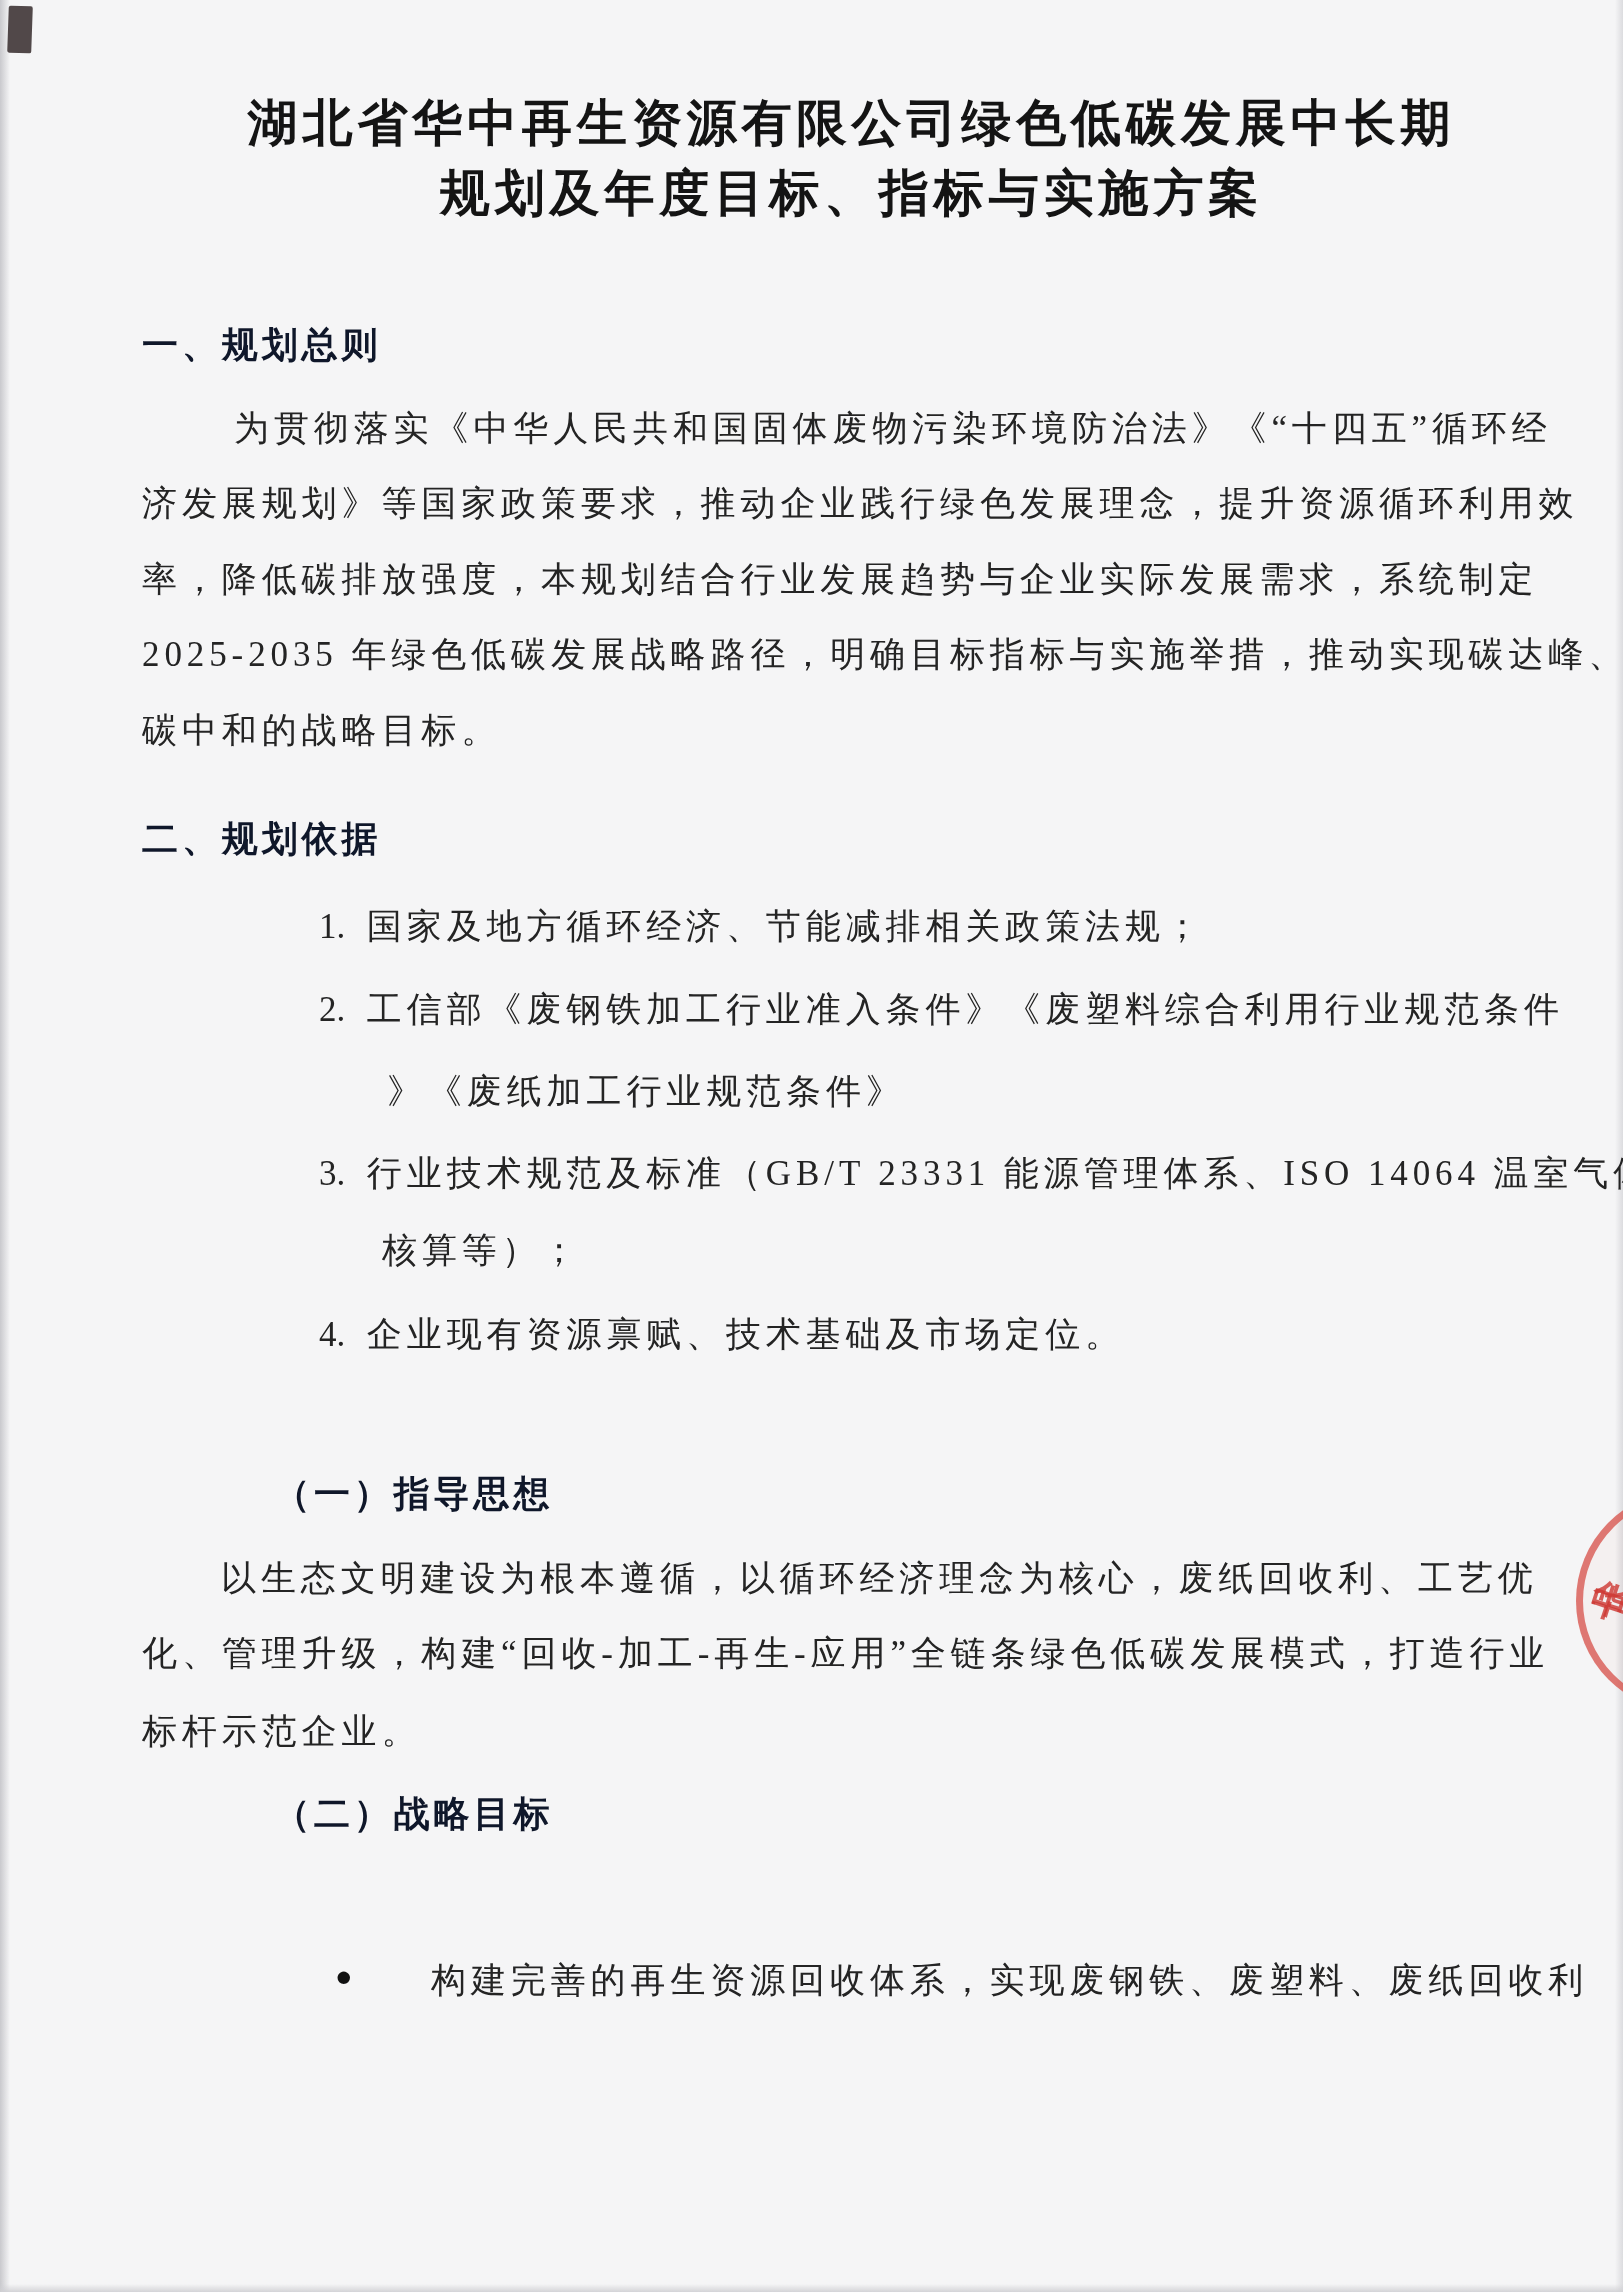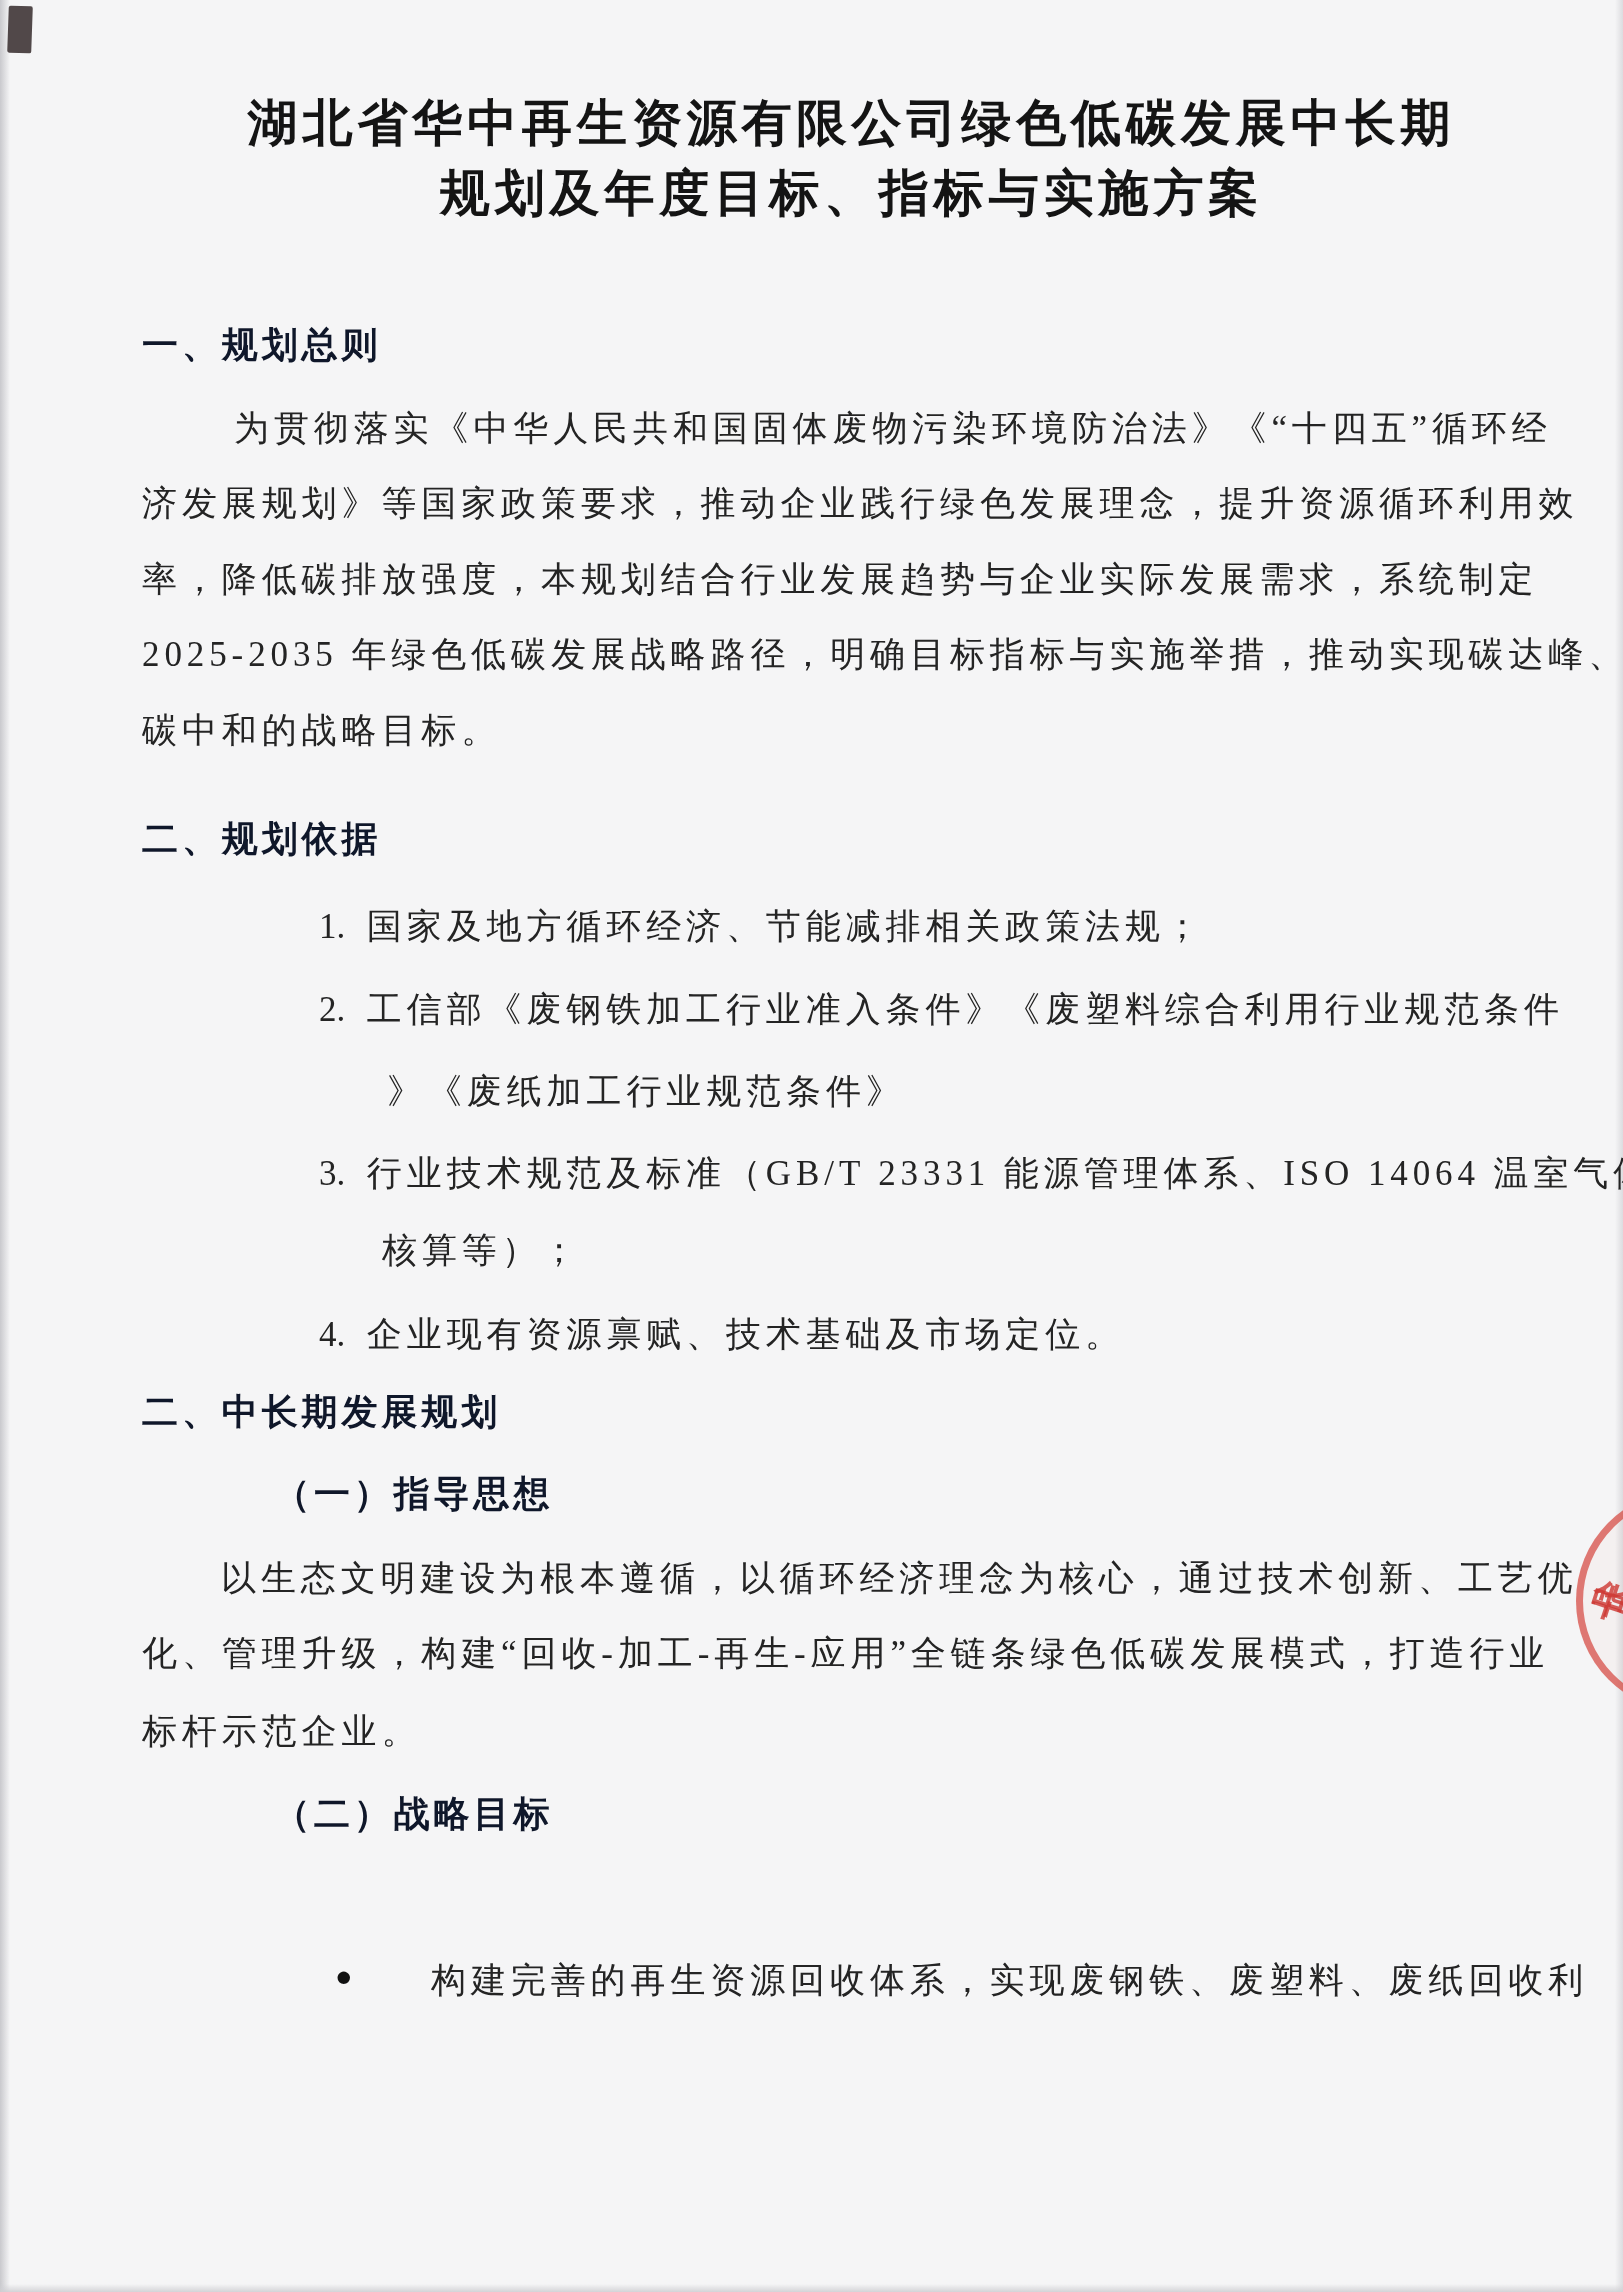--- a/index.html
+++ b/index.html
@@ -73,24 +73,23 @@
 
   <div class="line" style="left:319px;top:1150px">
     <span class="num">3.</span><span>行业技术规范及标准（GB/T 23331 能源管理体系、ISO 14064 温室气体</span>
   </div>
   <div class="line" style="left:382px;top:1227px">核算等）；</div>
 
   <div class="line" style="left:319px;top:1311px">
     <span class="num">4.</span><span>企业现有资源禀赋、技术基础及市场定位。</span>
   </div>
 
-  <div class="heading" style="left:142px;top:1388px">二、中长期发展规划</div>
   <div class="heading" style="left:274px;top:1470px">（一）指导思想</div>
 
-  <div class="line" style="left:221px;top:1555px">以生态文明建设为根本遵循，以循环经济理念为核心，通过技术创新、工艺优</div>
+  <div class="line" style="left:221px;top:1555px">以生态文明建设为根本遵循，以循环经济理念为核心，废纸回收利、工艺优</div>
   <div class="line" style="left:142px;top:1630px">化、管理升级，构建“回收-加工-再生-应用”全链条绿色低碳发展模式，打造行业</div>
   <div class="line" style="left:142px;top:1708px">标杆示范企业。</div>
 
   <div class="heading" style="left:274px;top:1790px">（二）战略目标</div>
 
   <div class="bullet-dot" style="left:335px;top:1960px">●</div>
   <div class="line" style="left:431px;top:1957px">构建完善的再生资源回收体系，实现废钢铁、废塑料、废纸回收利</div>
 
   <div class="seal">
     <div class="seal-text">华中</div>

